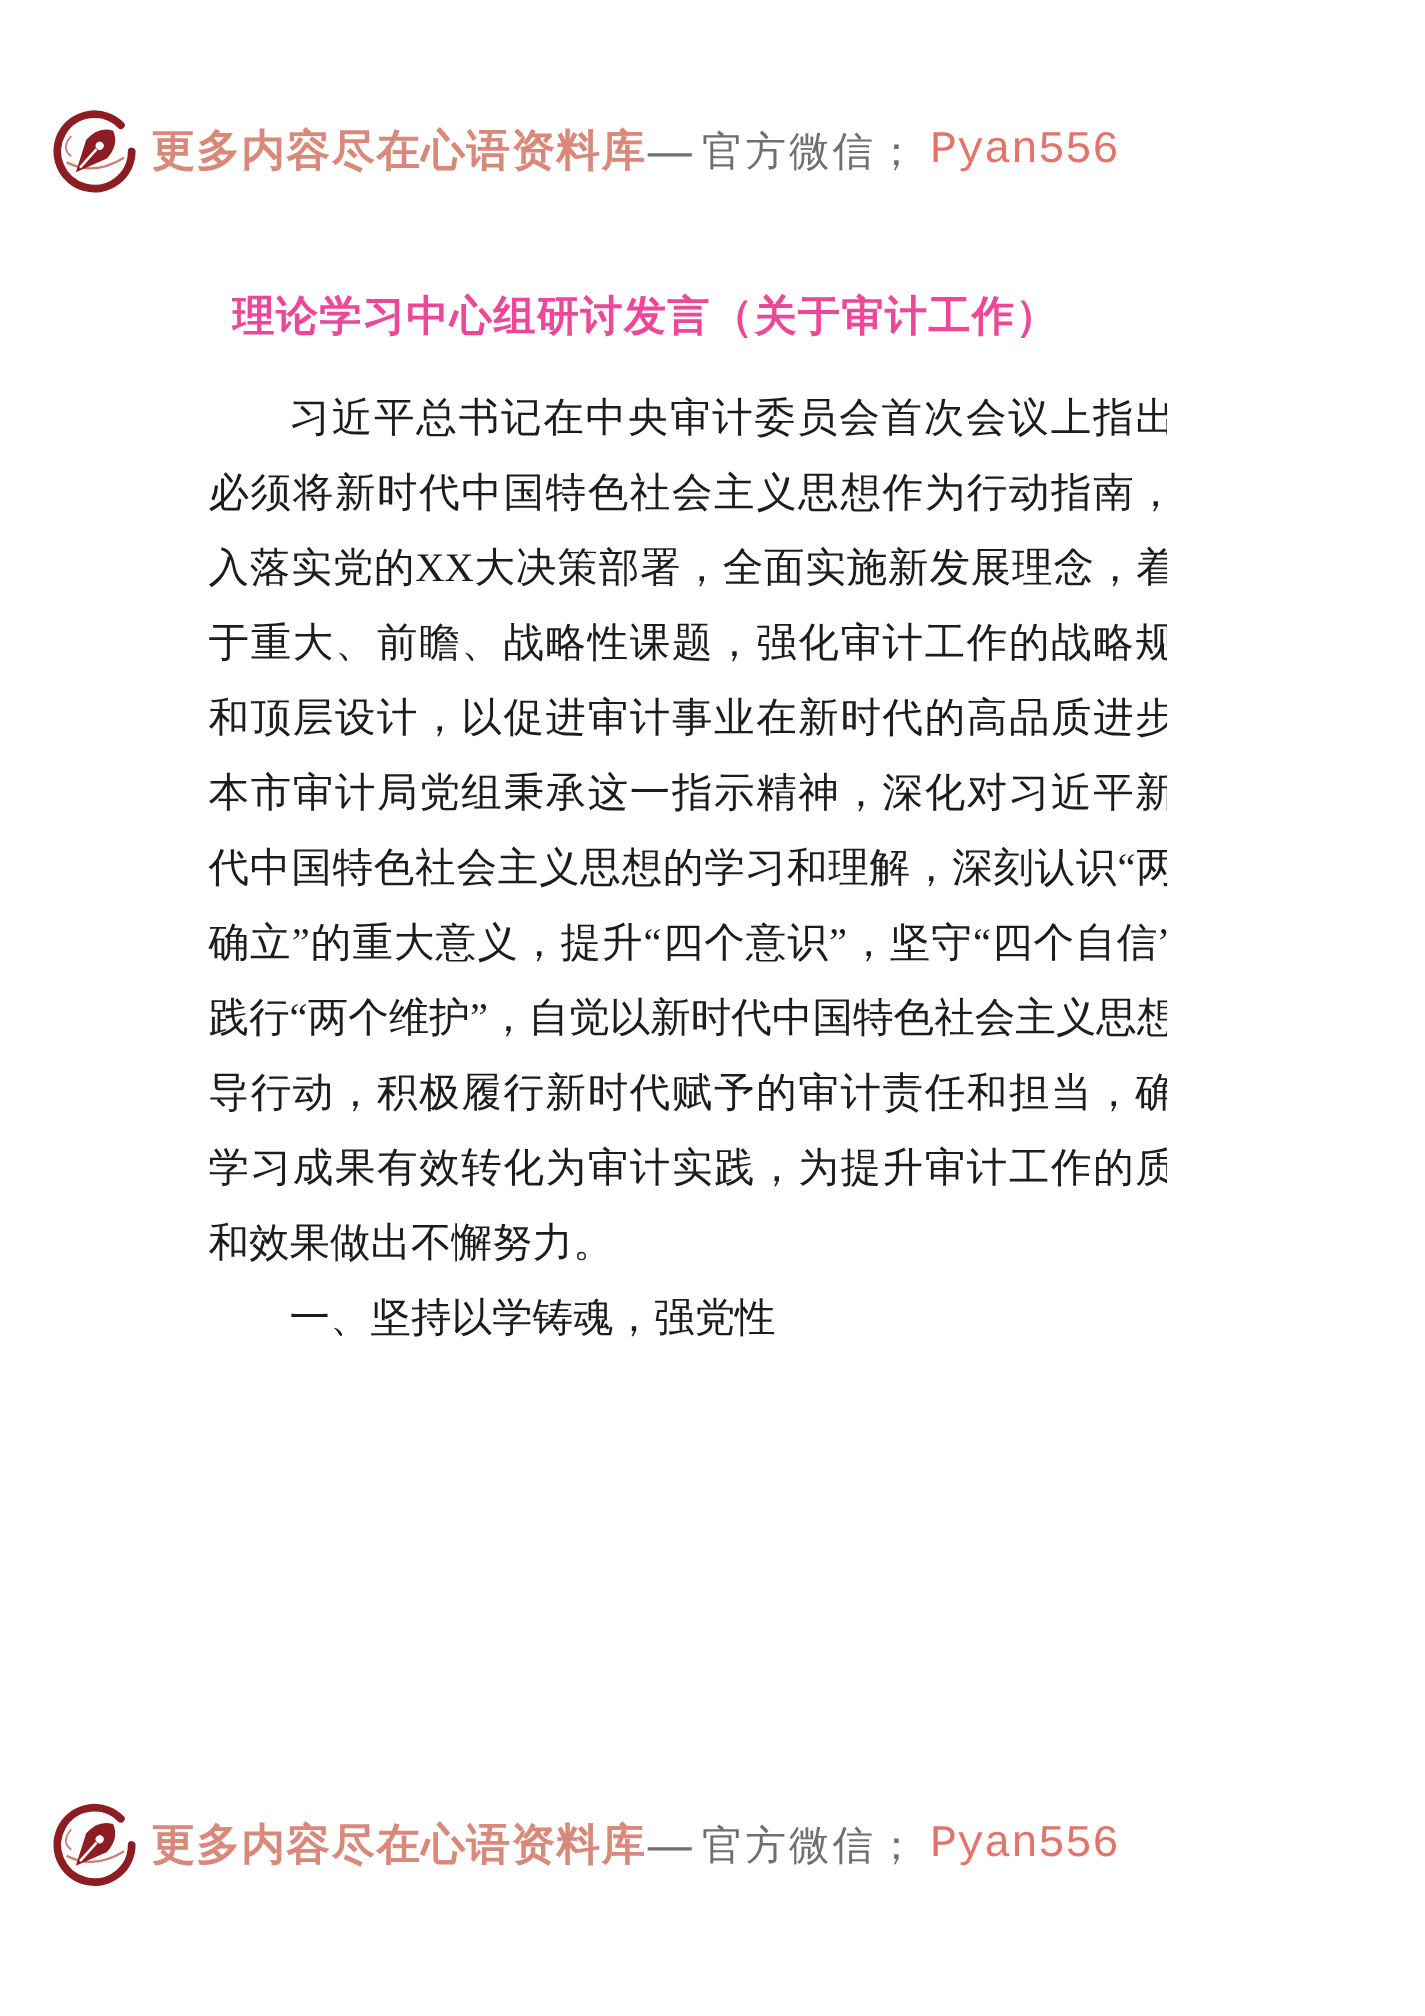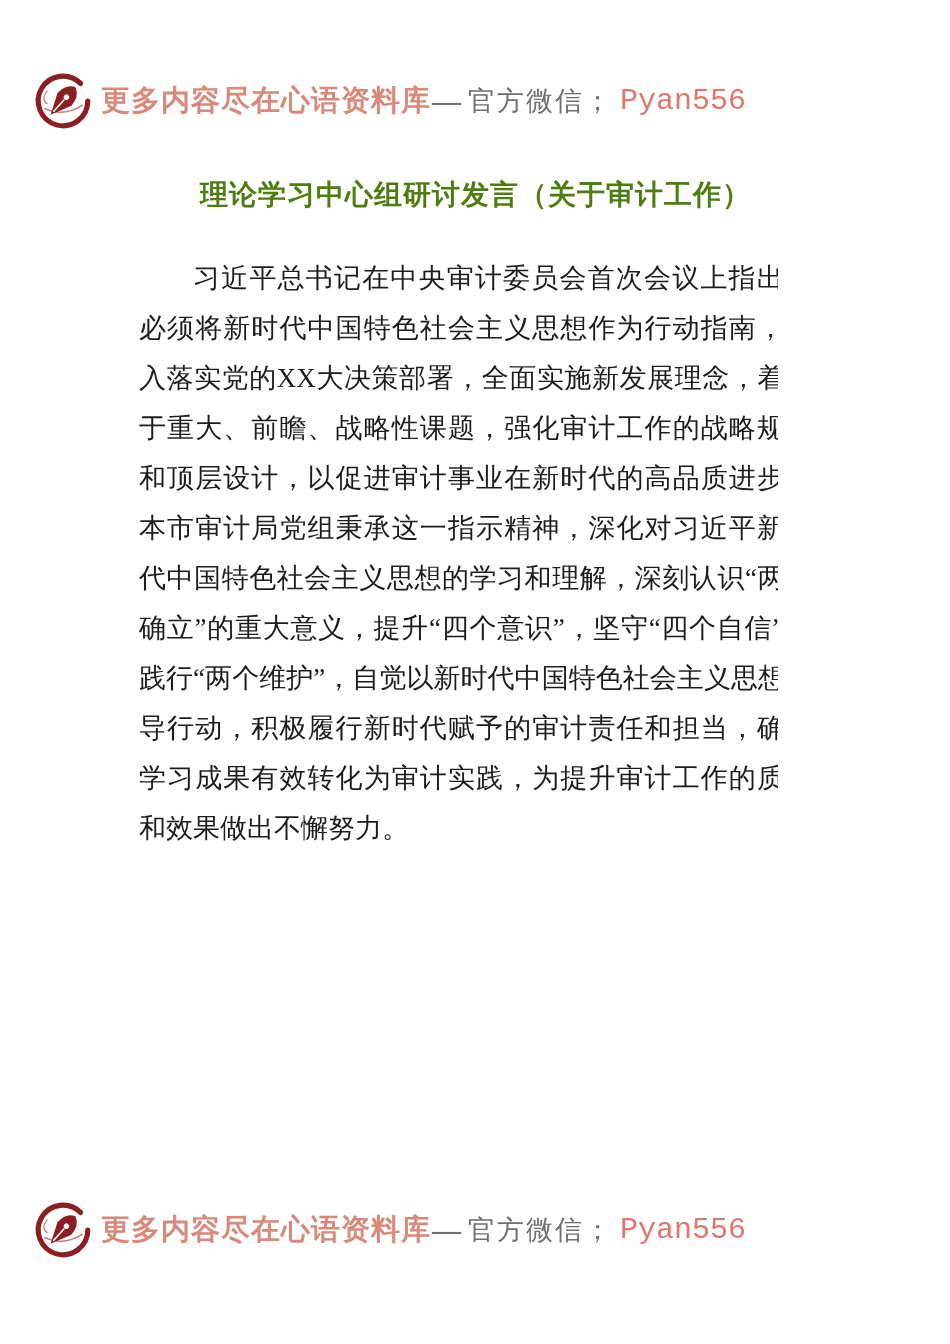--- a/index.html
+++ b/index.html
@@ -31,23 +31,23 @@
   .wechat-label {
     font-size: 27px; letter-spacing: 2px;
     color: var(--label-color, #6f6f6f);
   }
   .wechat-id {
     font-family: Liberation Mono, monospace;
     font-size: 30px; color: var(--id-color, #e0766b);
   }
   .doc-title {
     position: absolute; top: 176px; left: 139px; width: 673px;
-    margin: 0; text-align: center;
+    margin: 16px; text-align: left;
     font-size: 28px; font-weight: bold; letter-spacing: 1px;
-    color: #4d7c0f;
+    color: #ec4899;
   }
   .doc-body {
     position: absolute; top: 253px; left: 139px; width: 673px;
     font-size: 27px; line-height: 50px;
     text-align: justify; color: #1c1c1c;
   }
   .para { margin: 0; text-indent: 2em; }
 </style>
 </head>
 <body>
@@ -72,20 +72,21 @@
     <span class="brand-slogan">更多内容尽在心语资料库</span>
     <span class="brand-dash">—</span>
     <span class="wechat-label">官方微信；</span>
     <span class="wechat-id">Pyan556</span>
   </div>
 
   <h1 class="doc-title">理论学习中心组研讨发言（关于审计工作）</h1>
 
   <div class="doc-body">
     <p class="para">习近平总书记在中央审计委员会首次会议上指出，必须将新时代中国特色社会主义思想作为行动指南，深入落实党的XX大决策部署，全面实施新发展理念，着眼于重大、前瞻、战略性课题，强化审计工作的战略规划和顶层设计，以促进审计事业在新时代的高品质进步。本市审计局党组秉承这一指示精神，深化对习近平新时代中国特色社会主义思想的学习和理解，深刻认识“两个确立”的重大意义，提升“四个意识”，坚守“四个自信”并践行“两个维护”，自觉以新时代中国特色社会主义思想指导行动，积极履行新时代赋予的审计责任和担当，确保学习成果有效转化为审计实践，为提升审计工作的质量和效果做出不懈努力。</p>
+    <p class="para">一、坚持以学铸魂，强党性</p>
   </div>
 
   <div class="brandbar footer">
     <span class="logo">
       <svg viewBox="0 0 60 60" xmlns="http://www.w3.org/2000/svg">
         <path d="M47 13 A 24 24 0 1 0 54 30" fill="none" stroke="#8c1d22" stroke-width="5" stroke-linecap="round"></path>
         <path d="M12 37 Q 30 46 49 34" fill="none" stroke="#c97f75" stroke-width="1.5"></path>
         <path d="M15 20 Q 8 28 15 33" fill="none" stroke="#c97f75" stroke-width="1.2"></path>
         <g transform="rotate(42 30 30)">
           <path d="M30 48 L21 28 Q21 16 30 12 Q39 16 39 28 Z" fill="#8c1d22"></path>

